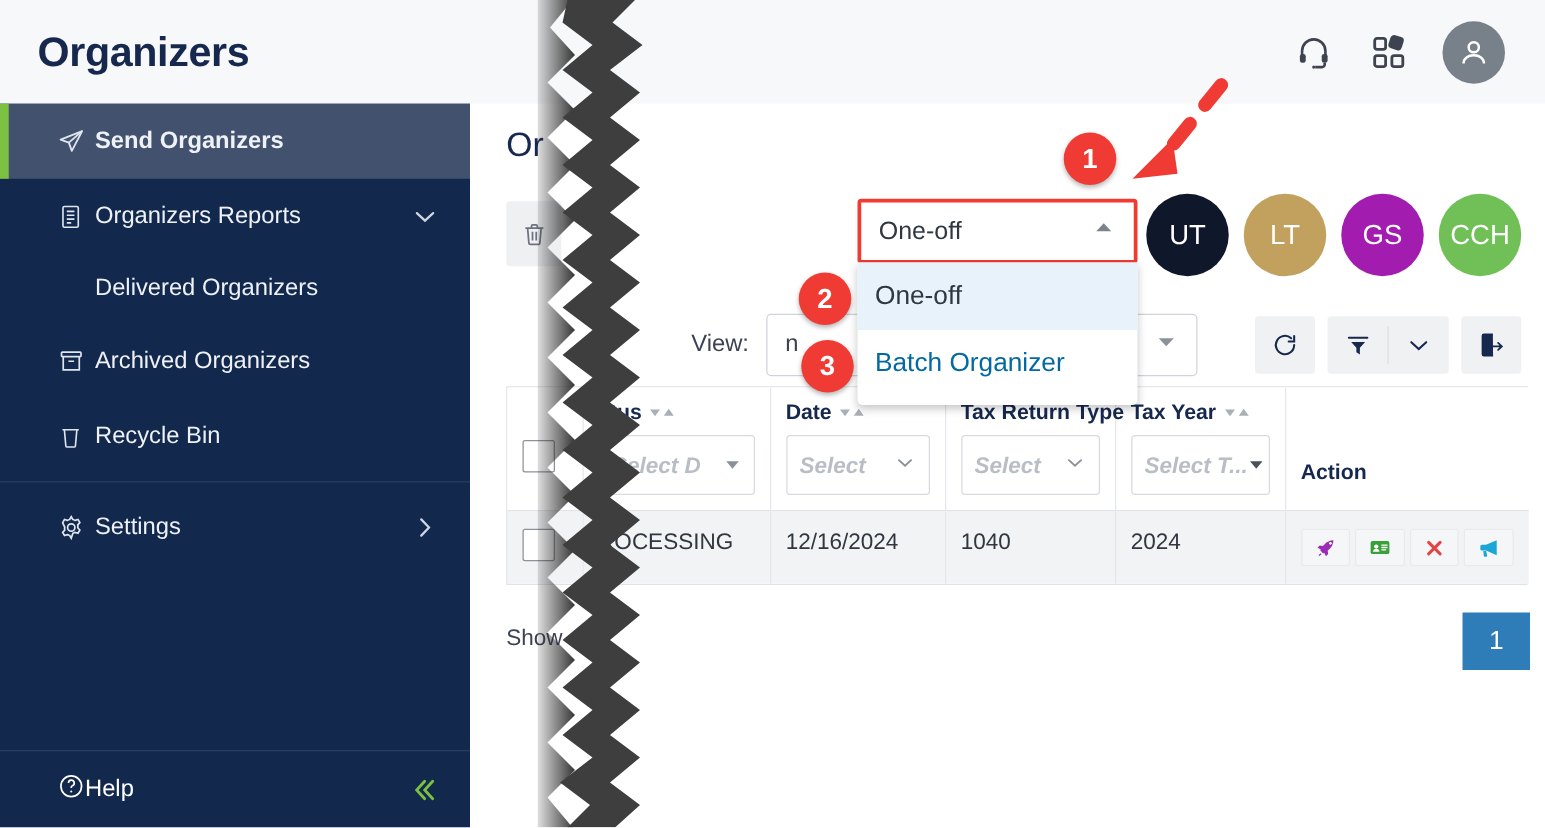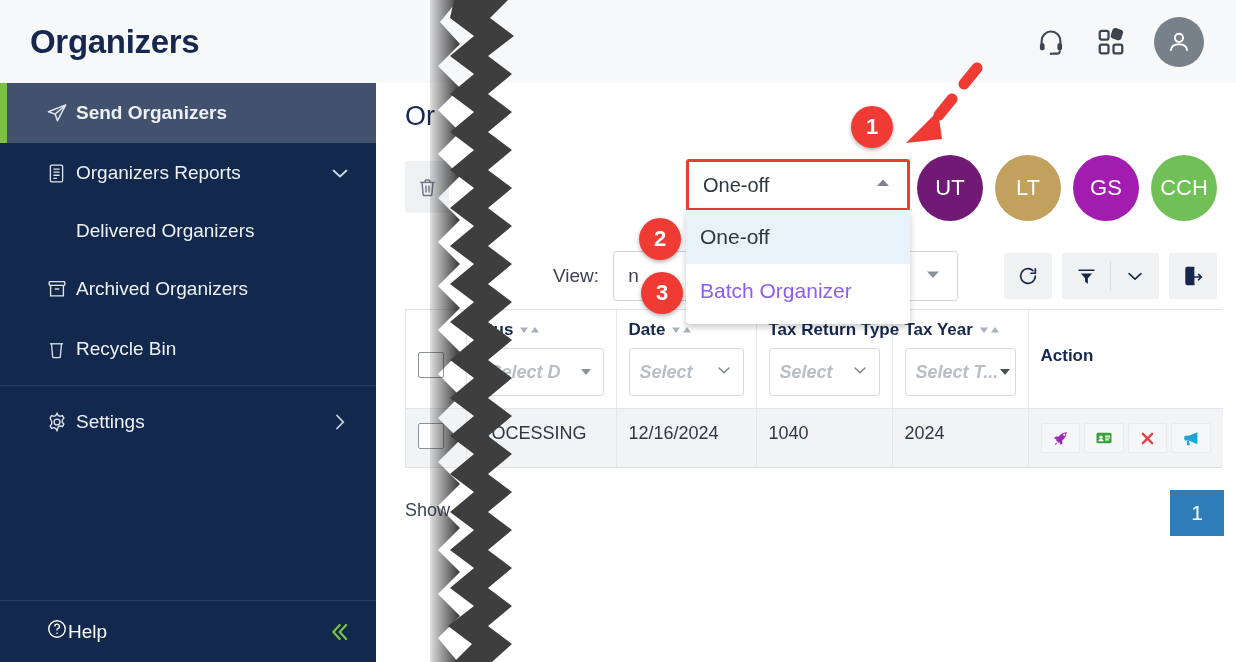--- a/index.html
+++ b/index.html
@@ -167,21 +167,21 @@
     font-size: 20px; color: #2f3740; cursor: pointer;
   }
   .dd-control .caret { margin-left: auto; color: #7c838c; }
   .dd-menu {
     background: #ffffff; border-radius: 0 0 4px 4px;
     box-shadow: 0 3px 7px rgba(0,0,0,0.22);
     padding-bottom: 6px; margin-top: -1px;
   }
   .dd-opt {
     height: 54px; display: flex; align-items: center; padding: 0 14px;
-    font-size: 21px; color: #8b5cf6; cursor: pointer;
+    font-size: 21px; color: #0369a1; cursor: pointer;
   }
   .dd-opt.sel { background: #e8f2fb; color: #2f3740; }
 
   
   .badge {
     position: absolute; width: 42px; height: 42px; border-radius: 50%;
     background: #ef3b33; color: #fff; font-size: 22px; font-weight: bold;
     display: flex; align-items: center; justify-content: center; z-index: 60;
     box-shadow: 0 2px 4px rgba(0,0,0,0.3);
   }
@@ -320,21 +320,21 @@
         <svg width="21" height="21" viewBox="0 0 24 24" fill="none" stroke="currentColor" stroke-width="1.6">
           <path d="M3.8 6.2h16.4"></path>
           <path d="M9.4 6.2V4.4a1 1 0 0 1 1-1h3.2a1 1 0 0 1 1 1v1.8"></path>
           <path d="M5.8 6.2 7 20.1a1.2 1.2 0 0 0 1.2 1.1h7.6a1.2 1.2 0 0 0 1.2-1.1l1.2-13.9"></path>
           <path d="M10.3 9.6v8M13.7 9.6v8"></path>
         </svg>
       </div>
     </div>
 
     <div class="avatars">
-      <div class="av" style="background:#701a75">
+      <div class="av" style="background:#0f172a">
         <span>UT</span>
       </div>
       <div class="av" style="background:#c2a05e">
         <span>LT</span>
       </div>
       <div class="av" style="background:#a21caf">
         <span>GS</span>
       </div>
       <div class="av" style="background:#71bf57">
         <span>CCH</span>
@@ -463,21 +463,21 @@
               <div class="filter-box">
                 <span>Select T...</span>
                 <span class="caret">
                   <svg width="14" height="14" viewBox="0 0 14 14">
                       <path d="M2 5h10l-5 6z" fill="#4b5159"></path>
                     </svg>
                 </span>
               </div>
             </th>
             <th>
-              <div class="th-title" style="margin-top:26px">
+              <div class="th-title" style="margin-top:48px">
                 <span>Action</span>
               </div>
             </th>
           </tr>
         </thead>
         <tbody>
           <tr>
             <td>
               <span class="chk"></span>
             </td>

